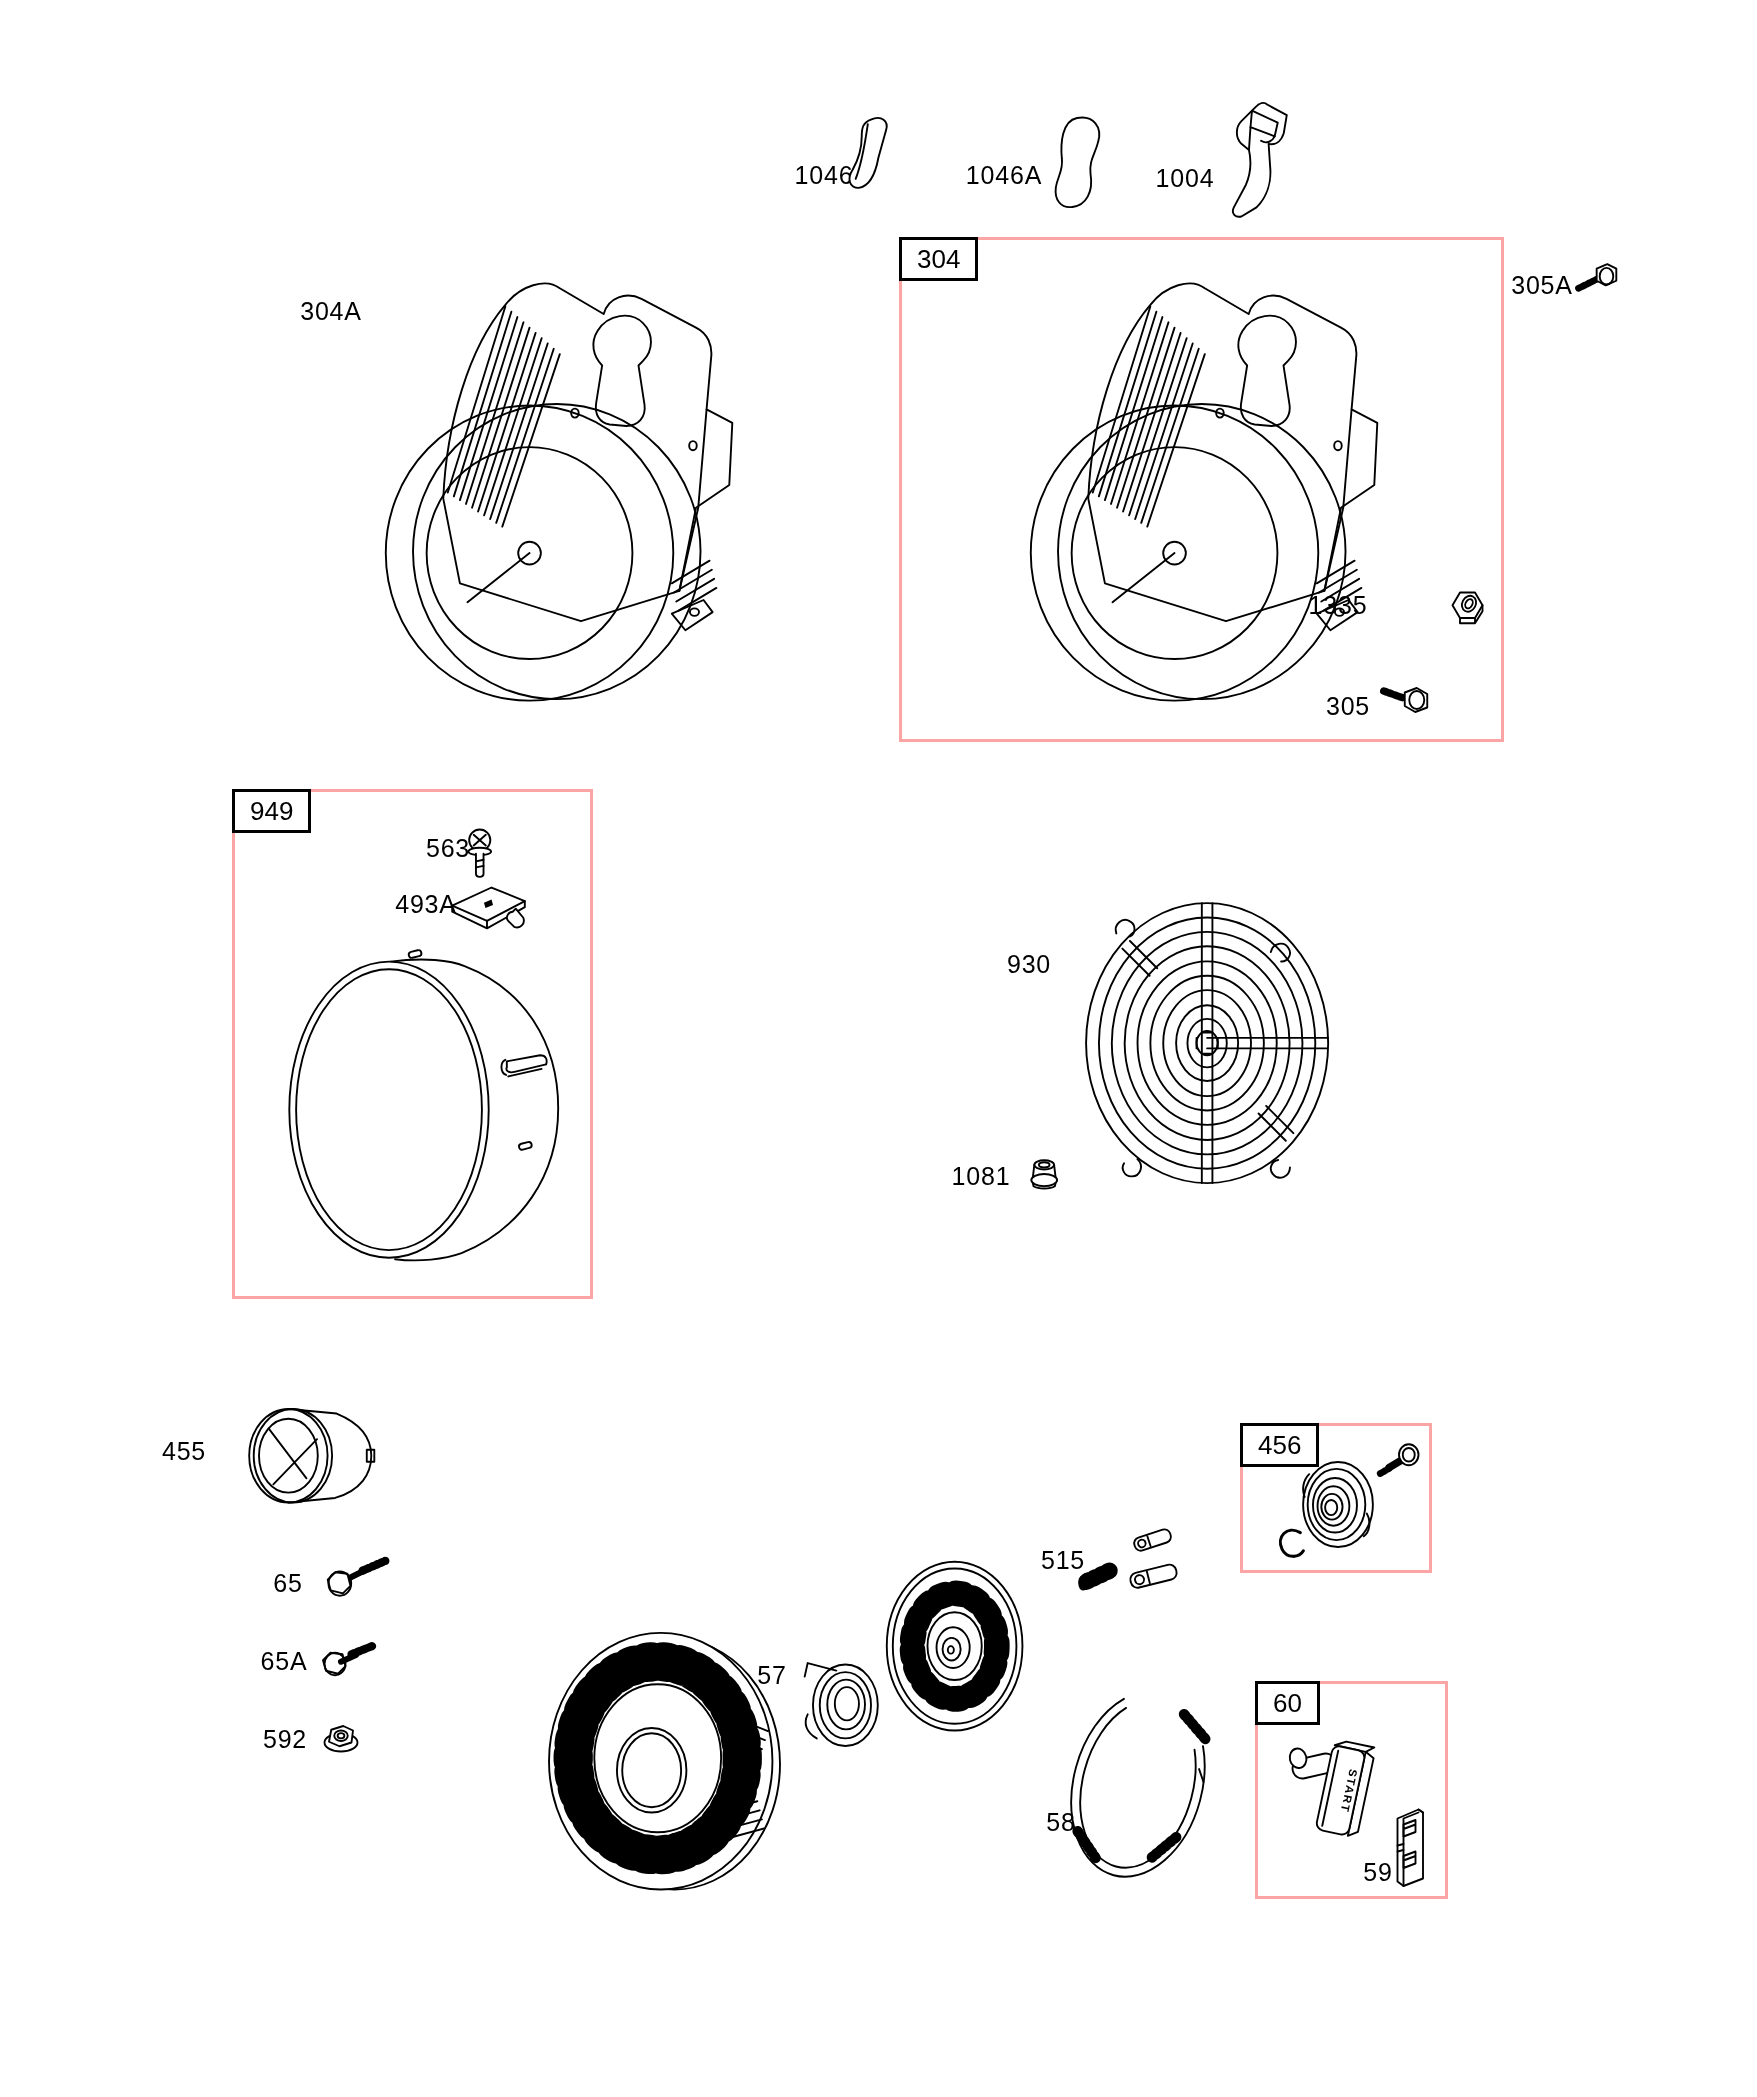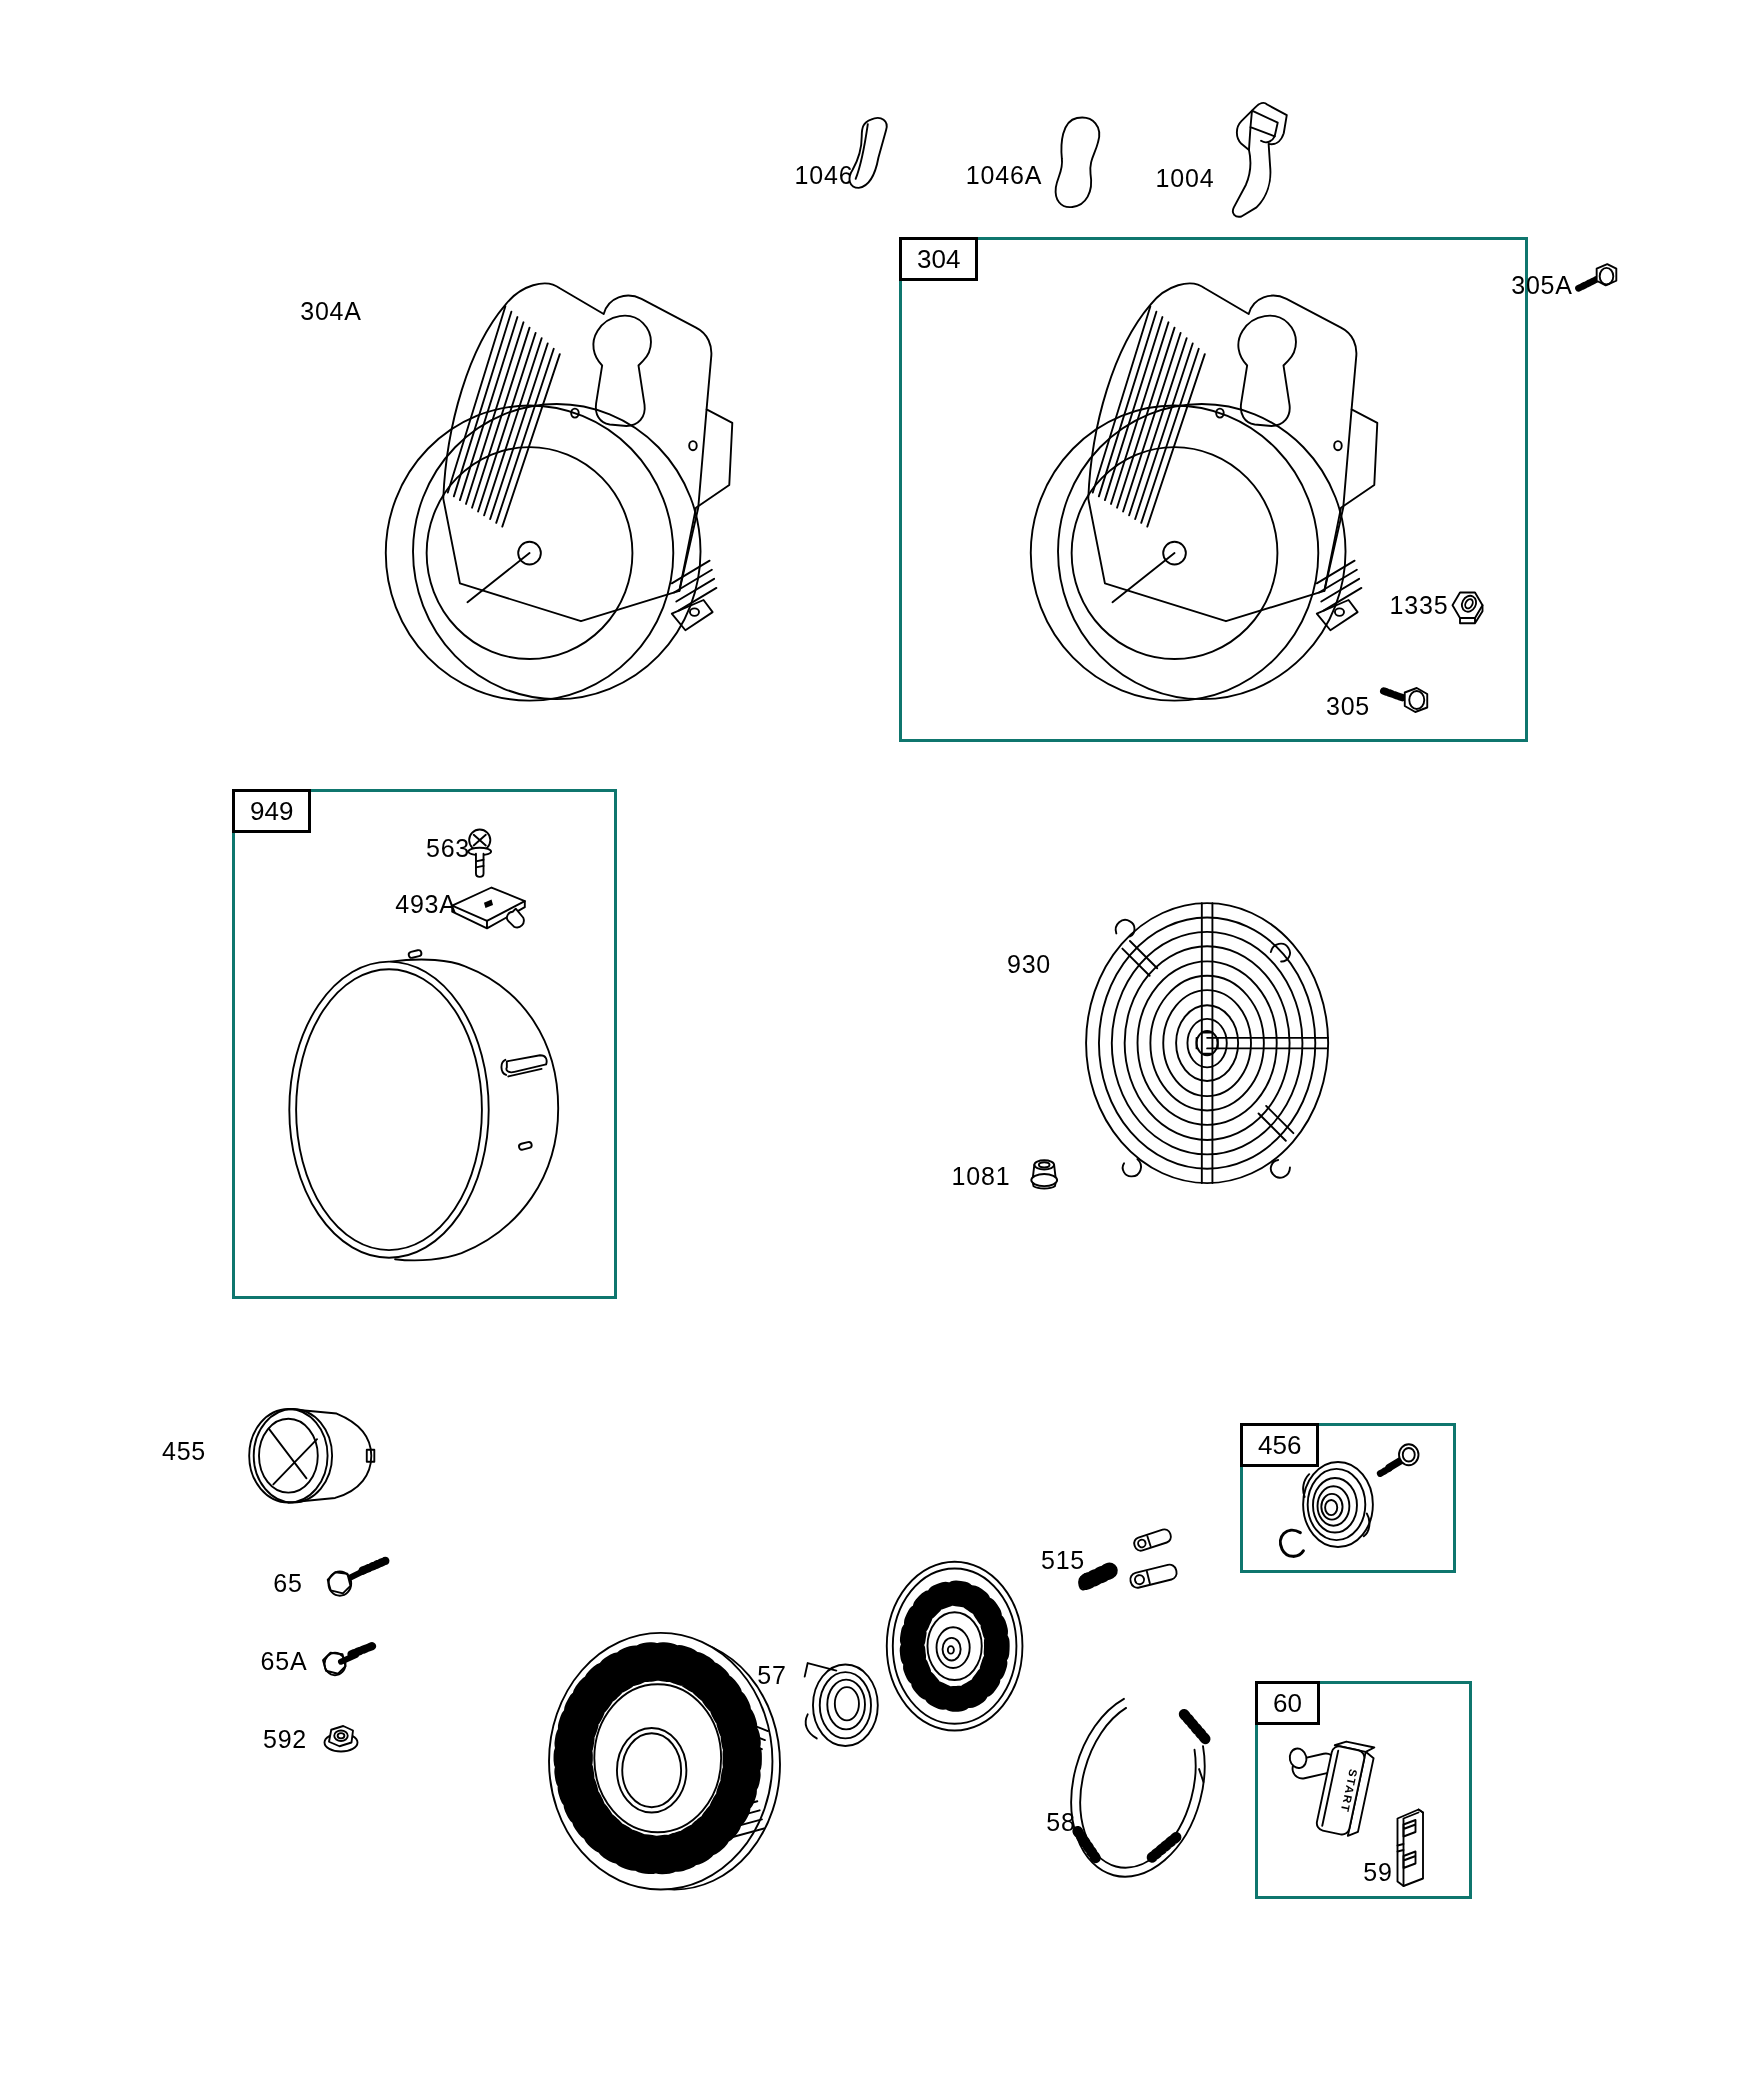--- a/index.html
+++ b/index.html
@@ -1,20 +1,20 @@
 <!DOCTYPE html>
 <html style="font-size:12px"><head>
 <meta charset="utf-8">
 <style>
   html,body{margin:0;padding:0;background:#fff;}
   #page{position:relative;width:1757px;height:2084px;background:#fff;
         font-family:"Liberation Sans",sans-serif;color:#000;overflow:hidden;}
   .callout{position:absolute;transform:translate(-50%,-50%);font-size:25px;
            letter-spacing:0.8px;white-space:nowrap;}
-  .gbox{position:absolute;border:3px solid #0f766e;background:transparent;padding-left:24px;}
+  .gbox{position:absolute;border:3px solid #fca5a5;background:transparent;}
   .gbox-label{position:absolute;top:-3px;left:-3px;border:3px solid #000;background:#fff;
               font-size:26px;padding:6px 15px;line-height:1;}
   .part-svg{position:absolute;overflow:visible;}
   .part-svg *{stroke:#000;stroke-width:2.5;fill:none;stroke-linecap:round;stroke-linejoin:round;}
   .part-svg .w{fill:#fff;}
   .part-svg .blk{fill:#000;stroke:none;}
   .part-svg text{fill:#000;stroke:none;font-family:"Liberation Sans",sans-serif;}
 </style>
 </head>
 <body>
@@ -72,21 +72,21 @@
     <use href="#housing"></use>
   </svg>
 
   <div class="callout" style="left:1542px;top:285px">305A</div>
   <svg class="part-svg" style="left:1574px;top:258px" width="68" height="44" viewBox="0 0 90 58">
     <path d="M6,40 L30,28" style="stroke-width:9;stroke-dasharray:3 3.5"></path>
     <polygon class="w" points="30,14 44,8 56,14 56,30 42,36 30,30"></polygon>
     <ellipse cx="43" cy="24" rx="9" ry="11"></ellipse>
   </svg>
 
-  <div class="callout" style="left:1419px;top:605px">1335</div>
+  <div class="callout" style="left:1338px;top:605px">1335</div>
   <svg class="part-svg" style="left:1448px;top:587px" width="45" height="41" viewBox="0 0 60 54">
     <polygon class="w" points="6,24 16,7 36,7 46,24 36,41 16,41"></polygon>
     <path d="M16,41 L16,48 L36,48 L36,41 M46,24 L46,32 L36,48"></path>
     <ellipse class="w" cx="28" cy="22" rx="9" ry="11" transform="rotate(28 28 22)"></ellipse>
     <ellipse cx="28" cy="22" rx="4.5" ry="6.5" transform="rotate(28 28 22)"></ellipse>
   </svg>
 
   <div class="callout" style="left:1348px;top:706px">305</div>
   <svg class="part-svg" style="left:1379px;top:679px" width="68" height="45" viewBox="0 0 90 60">
     <path d="M6,16 L34,26" style="stroke-width:10;stroke-dasharray:3.5 4"></path>

